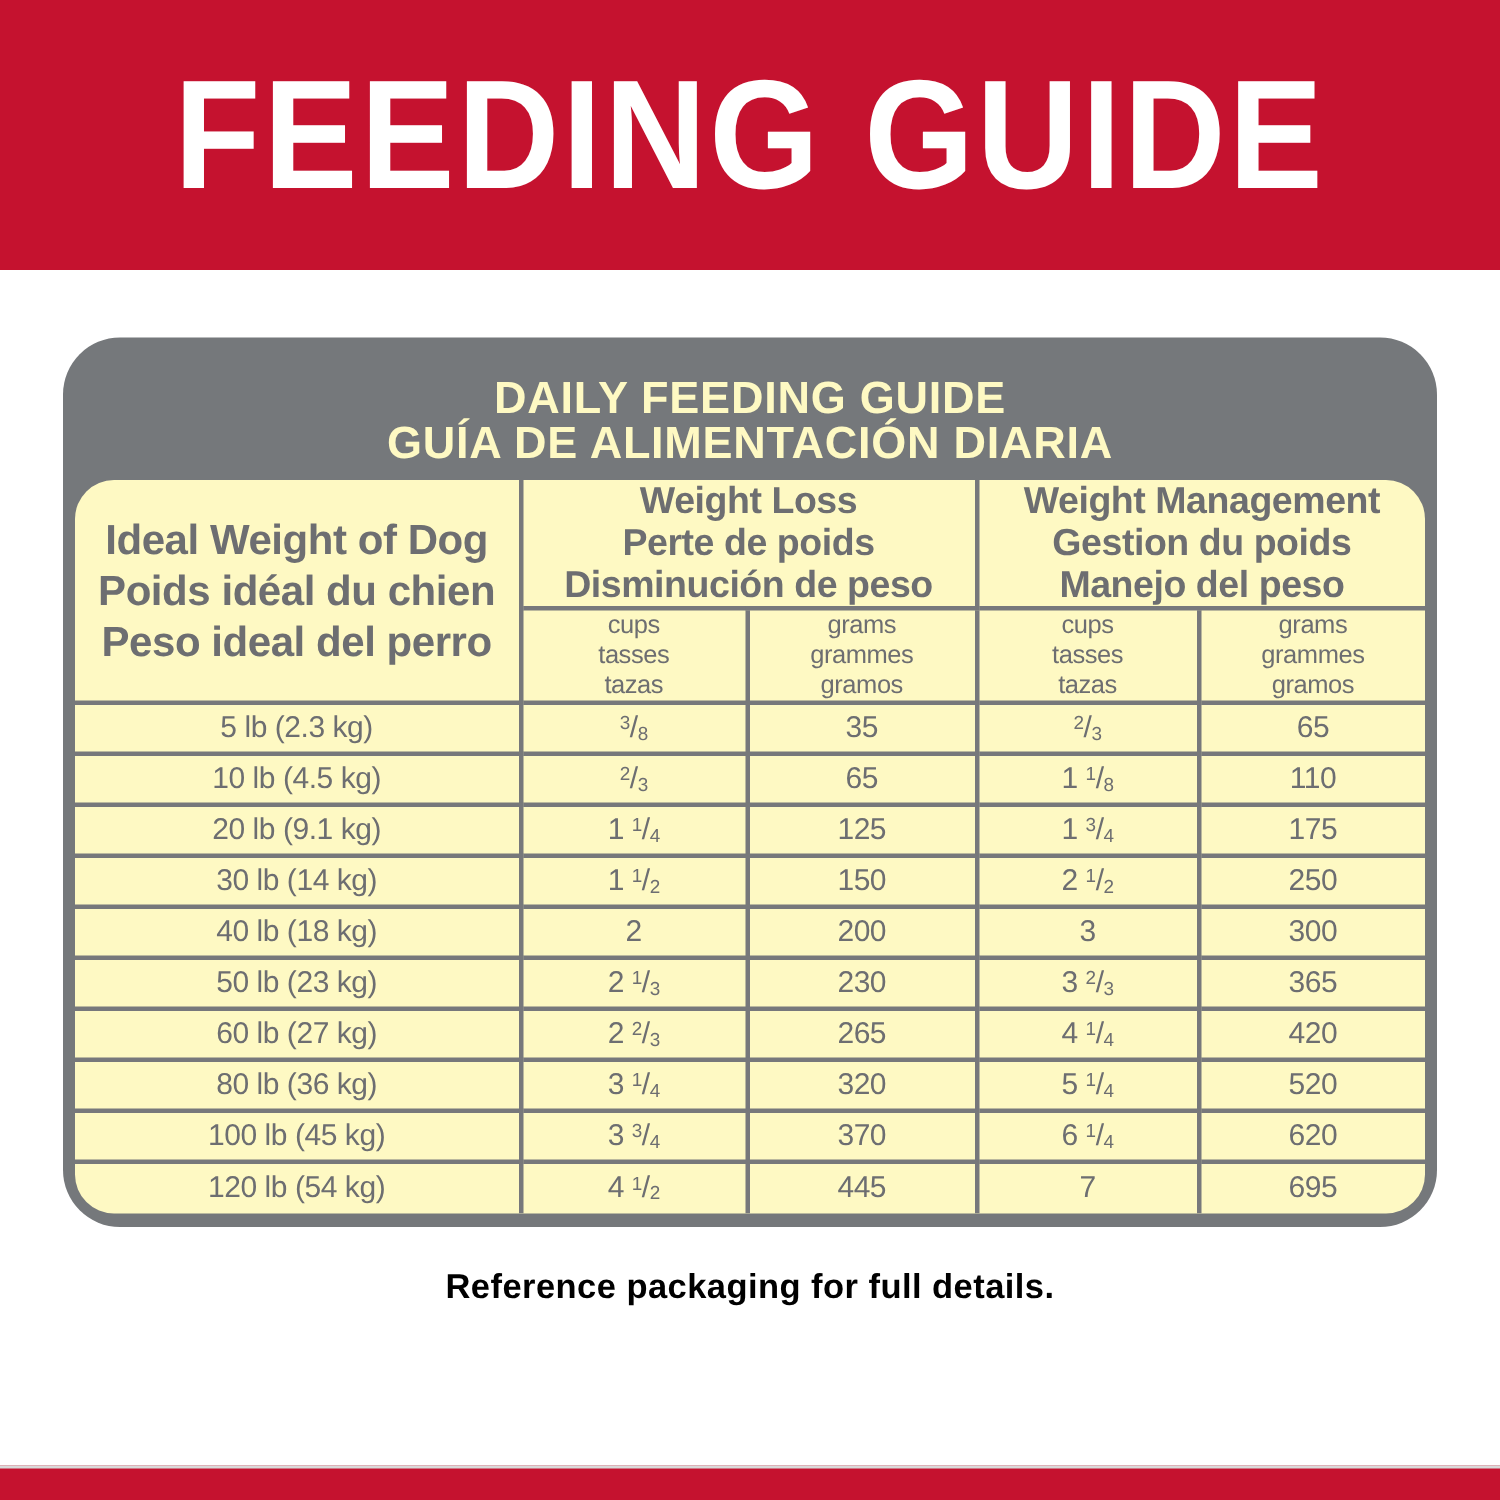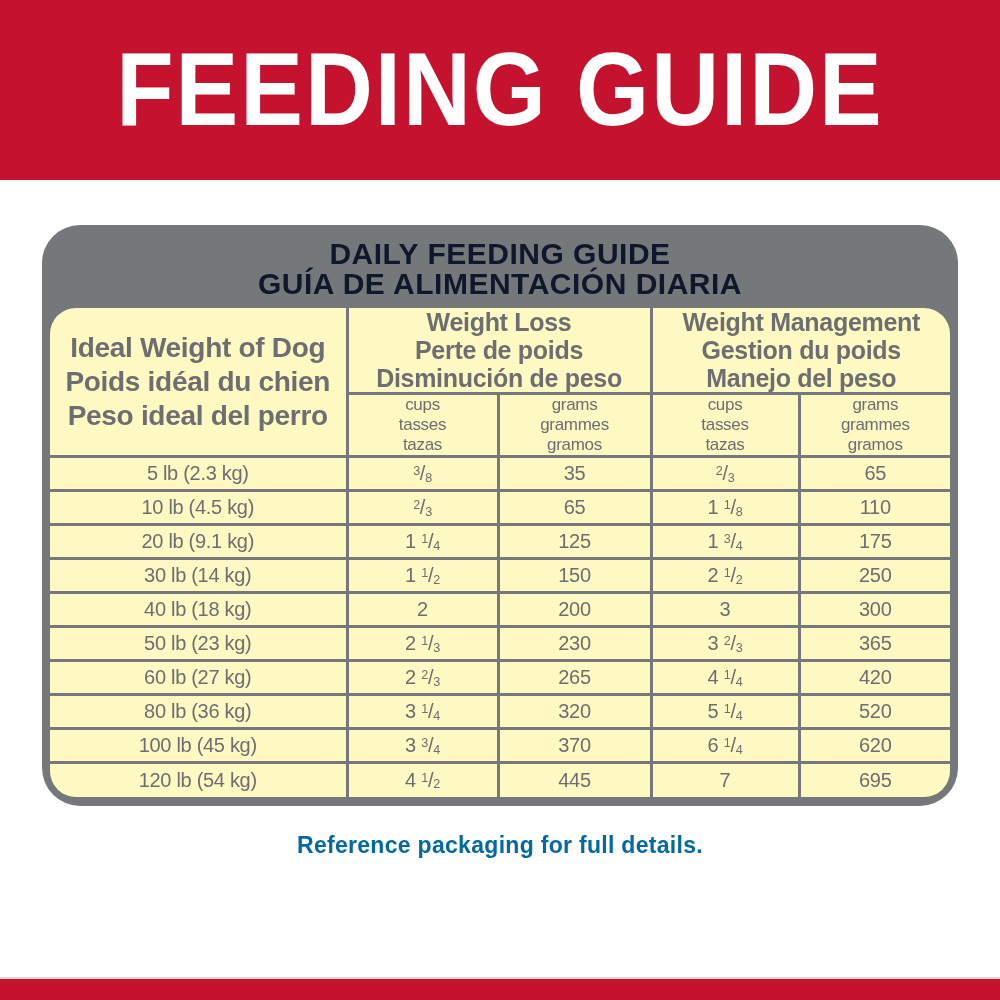--- a/index.html
+++ b/index.html
@@ -30,23 +30,23 @@
 
   
   .card {
     width:916px;
     margin:45px auto 0 auto;
     background:#75787B;
     border-radius:38px;
     padding:0 8px 9px 8px;
   }
   .card-title {
-    padding:14px 0 10px 0;
+    padding:26px 0 10px 0;
     text-align:center;
-    color:#0f172a;
+    color:#fef9c3;
     font-weight:700;
     font-size:30px;
     line-height:29.5px;
     letter-spacing:0.5px;
   }
 
   
   .tbl-wrap {
     background:#fef9c3;
     border-radius:26px;
@@ -72,21 +72,21 @@
 
   
   .fnum { font-size:0.63em; position:relative; top:-0.40em; }
   .fden { font-size:0.63em; position:relative; top:0.12em; }
   .frac { white-space:nowrap; }
 
   
   .footer {
     margin-top:26px;
     text-align:center;
-    color:#0369a1;
+    color:#000000;
     font-weight:700;
     font-size:23px;
     letter-spacing:0.3px;
   }
 
   
   .bottom-strip {
     position:absolute;
     left:0; right:0; bottom:0;
     height:23px;

